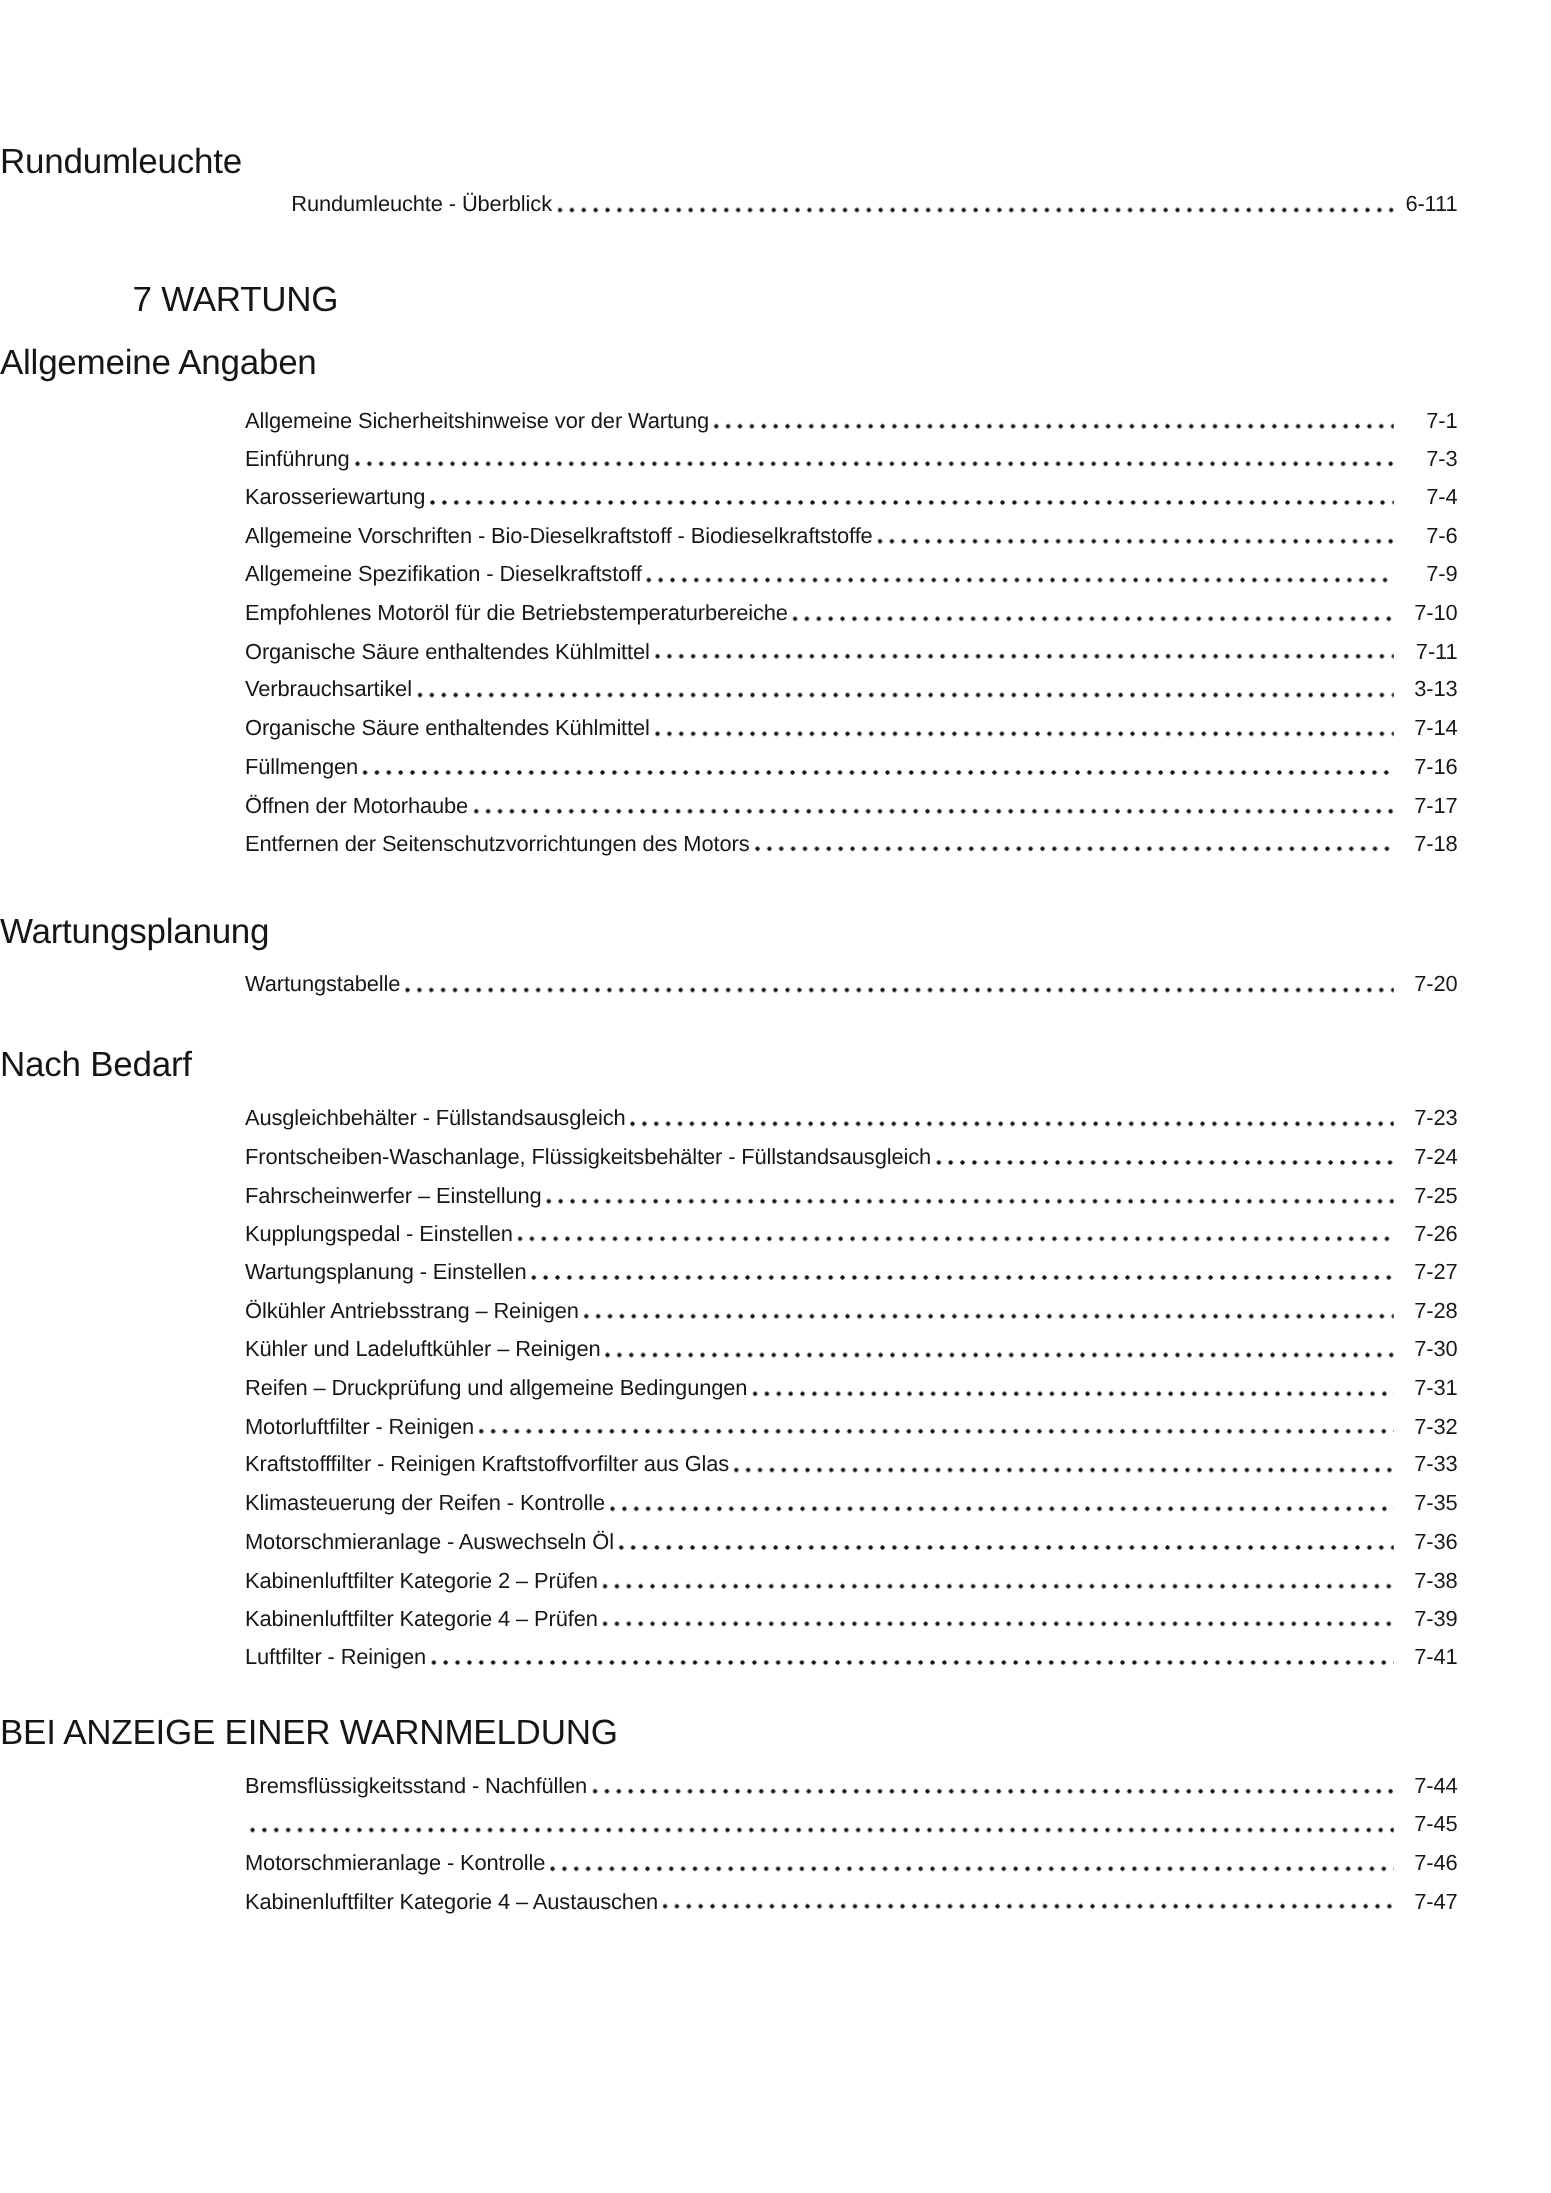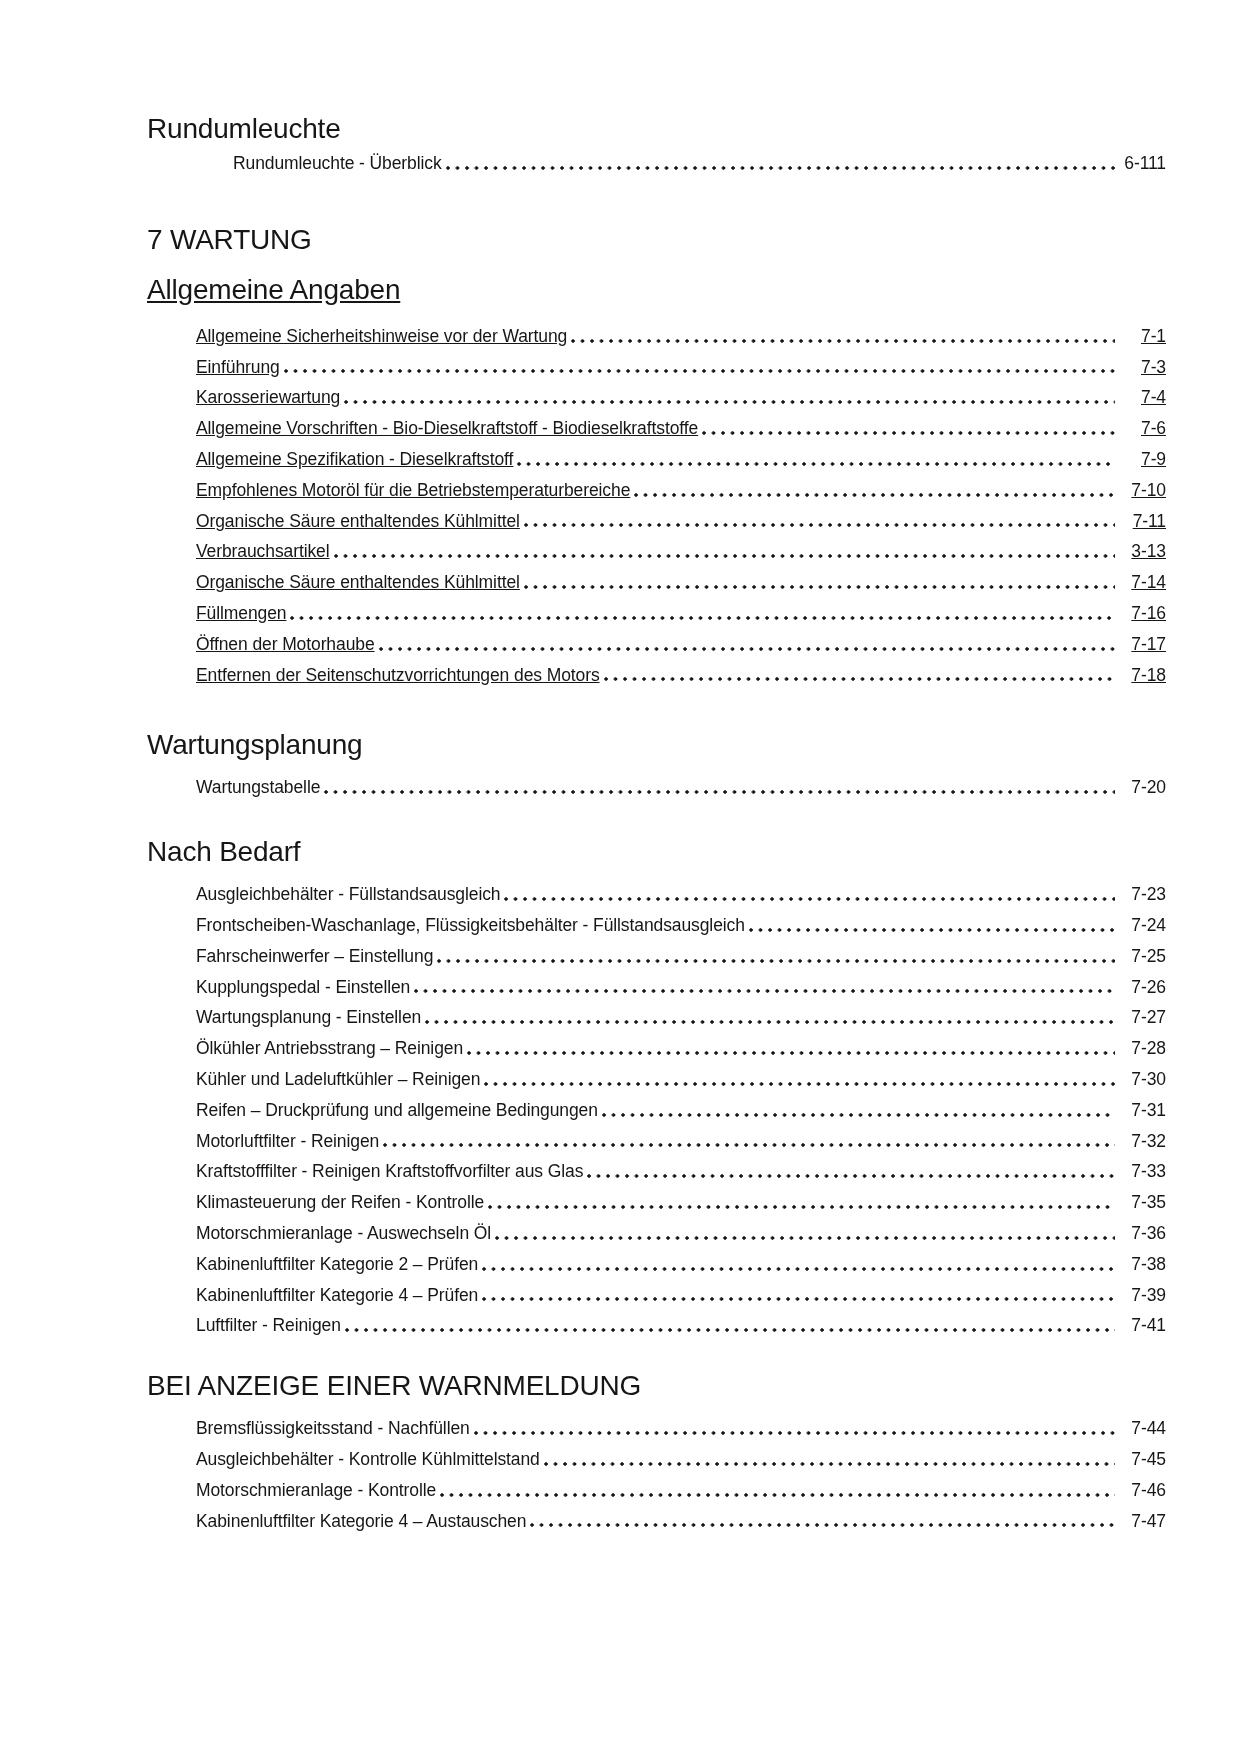--- a/index.html
+++ b/index.html
@@ -24,21 +24,21 @@
   .section { margin: 0; }
   .heading {
     margin: 0;
     font-weight: 400;
     line-height: 34px;
     white-space: nowrap;
     letter-spacing: -0.2px;
   }
   
   .section.chapter .heading { font-size: 29px; padding-left: 106px; }
-  .section.section .heading { font-size: 28px; padding-left: 147px; }
+  .section.section .heading { font-size: 28px; }
 
   .entries {
     margin: 10px 0 0 196px;
     width: 970px;
   }
   .entries:empty { display: none; }
 
   .entry {
     display: flex;
     align-items: flex-end;
@@ -62,21 +62,21 @@
     white-space: nowrap;
   }
 
   
   .sec-0 .entry { margin-left: 37px; }
 
   
   .sec-0 { margin-top: 112px; }
   .sec-0 .entries { margin-top: 2px; }
   .sec-1 { margin-top: 44px; }
-  .sec-2 { margin-top: 16px; text-decoration: underline; }
+  .sec-2 { margin-top: 16px; }
   .sec-2 .entries { margin-top: 14px; }
   .sec-3 { margin-top: 38px; }
   .sec-4 { margin-top: 32px; }
   .sec-5 { margin-top: 28px; }
 </style>
 </head>
 <body>
 
 <main class="page">
   <div id="toc-root">
@@ -283,21 +283,20 @@
     <h2 class="heading">BEI ANZEIGE EINER WARNMELDUNG</h2>
     <div class="entries">
 
   <div class="entry">
     <span class="title">Bremsflüssigkeitsstand - Nachfüllen</span>
     <span class="dots"></span>
     <span class="pagenum">7-44</span>
   </div>
 
   <div class="entry">
-    <span class="title">Ausgleichbehälter - Kontrolle Kühlmittelstand</span>
     <span class="dots"></span>
     <span class="pagenum">7-45</span>
   </div>
 
   <div class="entry">
     <span class="title">Motorschmieranlage - Kontrolle</span>
     <span class="dots"></span>
     <span class="pagenum">7-46</span>
   </div>
 

